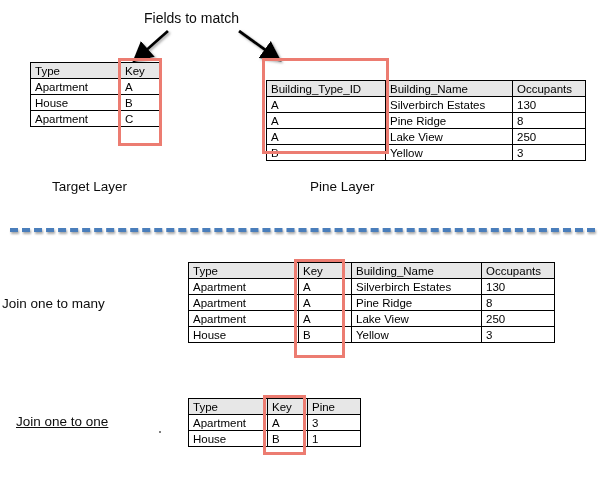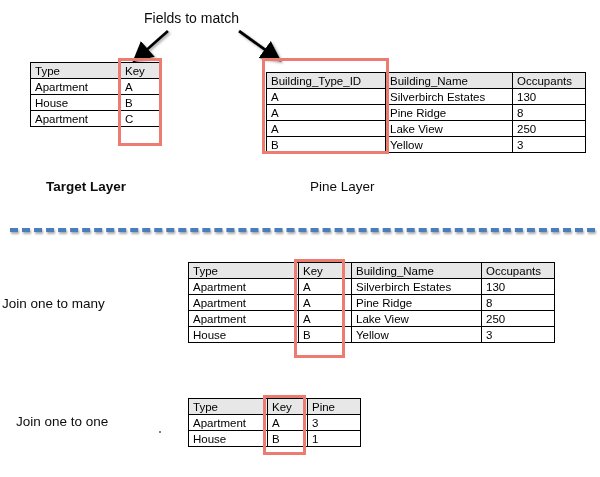--- a/index.html
+++ b/index.html
@@ -136,21 +136,21 @@
         <td>B</td>
       </tr>
       <tr>
         <td>Apartment</td>
         <td>C</td>
       </tr>
     </tbody>
   </table>
   <div class="hl" style="left:118px; top:58px; width:44px; height:88px;"></div>
 
-  <table class="dt" id="tbl-join" style="left:266px; top:72px; width:319px;">
+  <table class="dt" id="tbl-join" style="left:266px; top:80px; width:319px;">
     <colgroup>
         <col style="width:119px">
         <col style="width:127px">
         <col style="width:73px">
       </colgroup>
     <thead>
       <tr>
         <th>Building_Type_ID</th>
         <th>Building_Name</th>
         <th>Occupants</th>
@@ -174,21 +174,21 @@
       </tr>
       <tr>
         <td>B</td>
         <td>Yellow</td>
         <td>3</td>
       </tr>
     </tbody>
   </table>
   <div class="hl" style="left:262px; top:58px; width:127px; height:96px;"></div>
 
-  <div class="label" style="left:46px; top:180px;font-weight:bold;">Target Layer</div>
+  <div class="label" style="left:52px; top:180px;">Target Layer</div>
   <div class="label" style="left:310px; top:180px;">Pine Layer</div>
 
   <div class="divider" style="left:10px; top:228px; width:585px;"></div>
 
   <div class="label" style="left:2px; top:297px;">Join one to many</div>
 
   <table class="dt" id="tbl-otm" style="left:188px; top:262px; width:366px;">
     <colgroup>
         <col style="width:110px">
         <col style="width:53px">
@@ -225,21 +225,21 @@
       <tr>
         <td>House</td>
         <td>B</td>
         <td>Yellow</td>
         <td>3</td>
       </tr>
     </tbody>
   </table>
   <div class="hl" style="left:294px; top:259px; width:51px; height:99px;"></div>
 
-  <div class="label" style="left:16px; top:415px;">Join one to one</div>
+  <div class="label" style="left:16px; top:415px;text-decoration:underline;">Join one to one</div>
   <div class="dot" style="left:159px; top:431px;"></div>
 
   <table class="dt" id="tbl-oto" style="left:188px; top:398px; width:172px;">
     <colgroup>
         <col style="width:79px">
         <col style="width:40px">
         <col style="width:53px">
       </colgroup>
     <thead>
       <tr>

